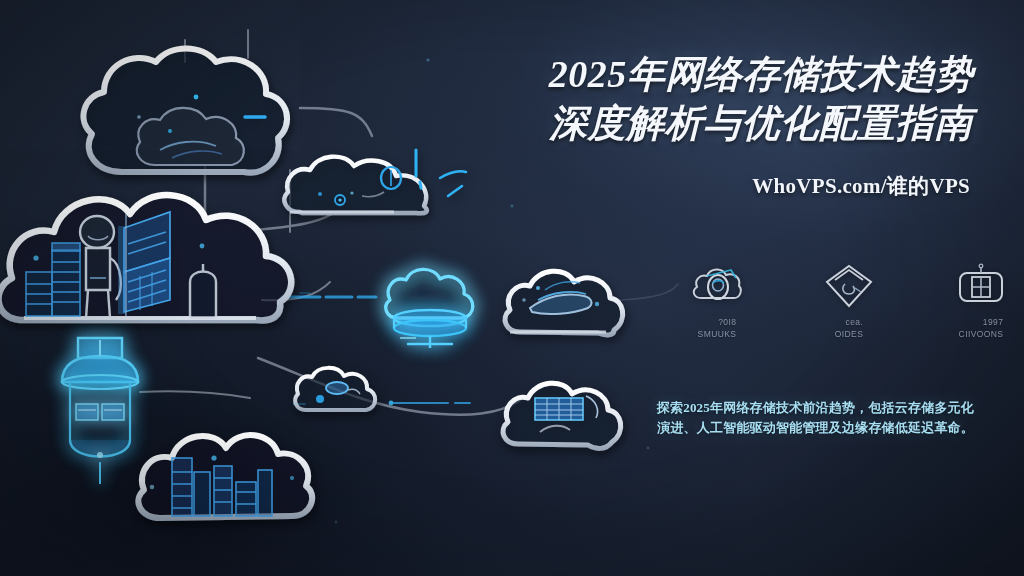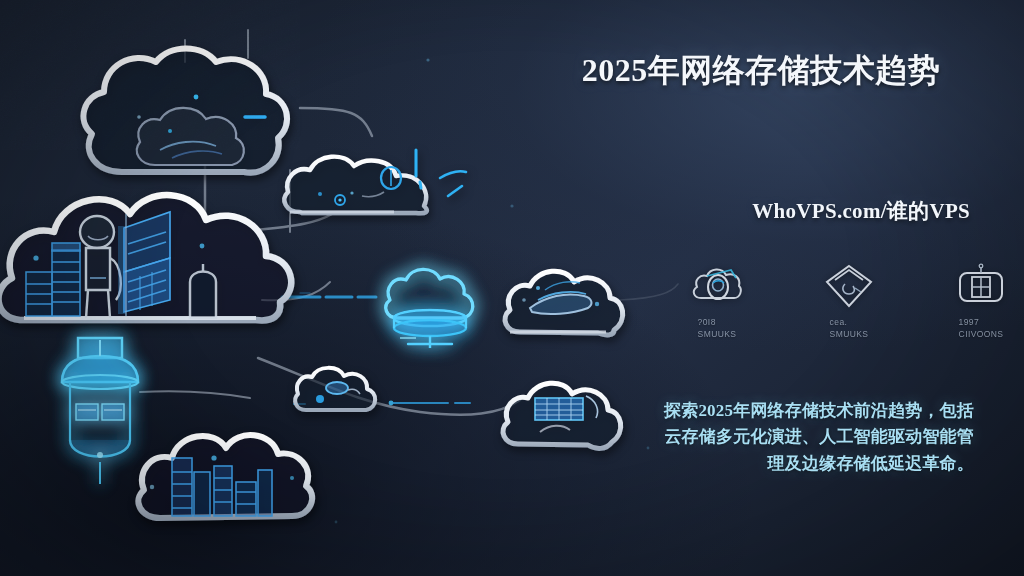--- a/index.html
+++ b/index.html
@@ -51,34 +51,35 @@
   .title-block {
     position: absolute;
     right: 28px;
     top: 50px;
     width: 470px;
     text-align: center;
   }
   .title-line {
     font-family: "Liberation Serif", "DejaVu Serif", serif;
     font-weight: bold;
-    font-size: 32px;
+    font-size: 38px;
     line-height: 1.28;
     color: #f4f7fb;
     letter-spacing: 0.5px;
     text-shadow:
       0 2px 5px rgba(0,0,0,0.72),
       0 0 14px rgba(150,190,235,0.22);
     white-space: nowrap;
+    font-style: italic;
   }
 
   .brand {
     position: absolute;
     right: 54px;
-    top: 197px;
+    top: 172px;
     font-family: "Liberation Serif", "DejaVu Serif", serif;
     font-weight: bold;
     font-size: 21px;
     color: #f2f6fb;
     letter-spacing: 0.3px;
     text-shadow: 0 2px 5px rgba(0,0,0,0.72), 0 0 10px rgba(150,190,235,0.18);
     white-space: nowrap;
   }
 
   
@@ -101,37 +102,37 @@
     width: 56px;
     height: 48px;
     opacity: 0.88;
     filter: drop-shadow(0 1px 3px rgba(0,0,0,0.55));
   }
   .icon-caption {
     margin-top: 6px;
     font-family: "Liberation Sans", "DejaVu Sans", sans-serif;
     font-size: 8.5px;
     line-height: 1.45;
-    text-align: left;
+    text-align: right;
     color: #b9c6d8;
     opacity: 0.66;
     letter-spacing: 0.4px;
     text-shadow: 0 1px 2px rgba(0,0,0,0.6);
     white-space: pre-line;
   }
 
   .description {
     position: absolute;
     right: 50px;
     top: 398px;
     width: 318px;
     text-align: right;
     font-family: "Liberation Serif", "DejaVu Serif", serif;
     font-weight: bold;
-    font-size: 17px;
+    font-size: 13px;
     line-height: 1.55;
     color: #a9dff3;
     letter-spacing: 0.2px;
     text-shadow:
       0 1px 4px rgba(0,0,0,0.70),
       0 0 11px rgba(120,205,240,0.30);
   }
 </style>
 </head>
 <body>
@@ -404,20 +405,21 @@
       </filter>
     <rect width="100%" height="100%" filter="url(#nz)" opacity="0.30"></rect>
   </svg>
 
   <div id="vignette"></div>
 
   <div id="text-layer">
 
     <div class="title-block">
       <div class="title-line">2025年网络存储技术趋势</div>
+      <div class="title-line">深度解析与优化配置指南</div>
     </div>
 
     <div class="brand">WhoVPS.com/谁的VPS</div>
 
     <div class="icon-strip">
 
       <div class="icon-cell">
         <svg class="icon-glyph" viewBox="0 0 56 48">
           <path d="M12 36 C 5 36 2 29 8 25 C 5 18 11 12 18 14 C 21 6 33 5 37 13 C 45 10 52 16 50 24 C 54 28 51 36 45 36 Z" fill="none" stroke="#dfe6ef" stroke-width="2"></path>
           <ellipse cx="29" cy="25" rx="10" ry="12" fill="none" stroke="#e8eef6" stroke-width="2"></ellipse>
@@ -430,21 +432,21 @@
       </div>
 
       <div class="icon-cell">
         <svg class="icon-glyph" viewBox="0 0 56 48">
           <path d="M28 4 L 50 20 L 28 44 L 6 20 Z" fill="none" stroke="#e3e9f2" stroke-width="2"></path>
           <path d="M14 18 L 28 8 L 42 18" fill="none" stroke="#dfe6ef" stroke-width="1.8"></path>
           <path d="M24 22 C 20 26 22 32 28 32 C 33 32 35 28 32 24" fill="none" stroke="#b8c8dc" stroke-width="1.6"></path>
           <path d="M34 26 L 40 30" stroke="#9fb4ca" stroke-width="1.5"></path>
         </svg>
         <div class="icon-caption">cea.
-SMUUKS</div>
+OIDES</div>
       </div>
 
 
       <div class="icon-cell">
         <svg class="icon-glyph" viewBox="0 0 56 48">
           <rect x="7" y="11" width="42" height="28" rx="7" fill="none" stroke="#e3e9f2" stroke-width="2"></rect>
           <rect x="19" y="15" width="18" height="20" fill="none" stroke="#dfe6ef" stroke-width="1.8"></rect>
           <line x1="28" y1="15" x2="28" y2="35" stroke="#c8d3e0" stroke-width="1.5"></line>
           <line x1="19" y1="25" x2="37" y2="25" stroke="#c8d3e0" stroke-width="1.5"></line>
           <line x1="28" y1="5" x2="28" y2="11" stroke="#bcc9d8" stroke-width="1.6"></line>

